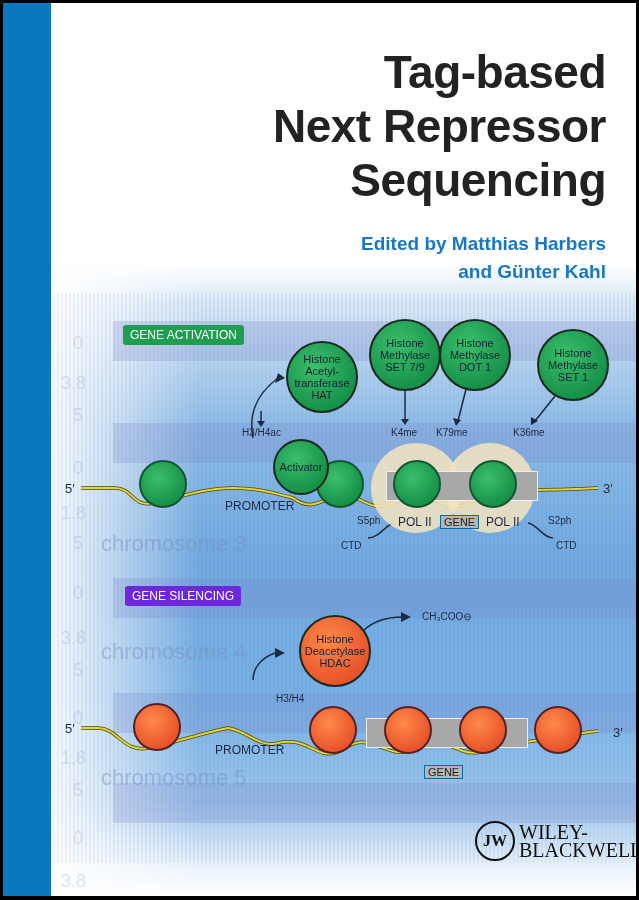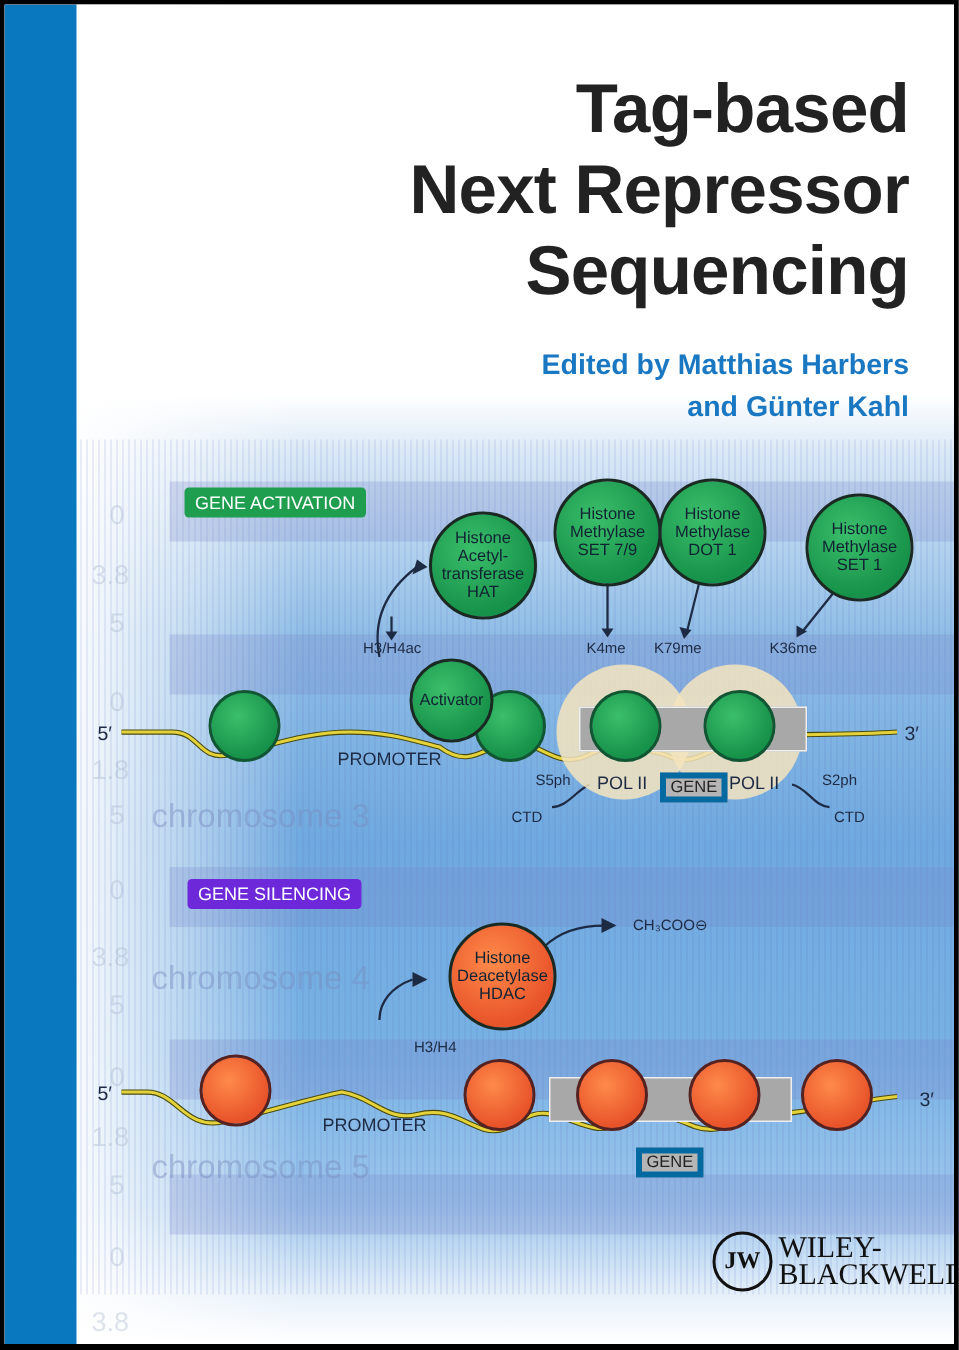--- a/index.html
+++ b/index.html
@@ -19,21 +19,21 @@
   .chrom { position: absolute; color: rgba(120,140,190,0.45); font-size: 22px; }
   .tag { position: absolute; color: #fff; font-size: 12px; padding: 3px 7px; border-radius: 3px; }
   .tag.green { background: #1f9e4f; }
   .tag.orange { background: #6d28d9; }
   .circle { position: absolute; border-radius: 50%; border: 2px solid #1a2a22; display: flex; align-items: center; justify-content: center; text-align: center; font-size: 11px; line-height: 12px; color: #123; }
   .circle.g { background: radial-gradient(circle at 40% 35%, #3bbf6b, #17924a 70%); }
   .circle.o { background: radial-gradient(circle at 40% 35%, #ff8a4a, #e8542a 70%); }
   .lbl { position: absolute; font-size: 10px; color: #1d2a44; white-space: nowrap; }
   .halo { position: absolute; border-radius: 50%; background: rgba(245,228,190,0.85); }
   .genebox { position: absolute; background: #a8a8a8; border: 1px solid #eee; }
-  .genetag { position: absolute; background: #b5b5b5; border: 4px solid #0369a1; font-size: 11px; color: #222; padding: 0 3px; }
+  .genetag { position: absolute; background: #b5b5b5; border: 1px solid #0369a1; font-size: 11px; color: #222; padding: 0 3px; }
   .logo { position: absolute; left: 472px; top: 818px; display: flex; align-items: center; }
   .logo-mark { width: 36px; height: 36px; border: 2px solid #111; border-radius: 50%; display: flex; align-items: center; justify-content: center; font-family: "Liberation Serif", serif; font-size: 16px; font-weight: bold; color: #111; }
   .logo-text { margin-left: 4px; font-family: "Liberation Serif", serif; font-size: 20px; line-height: 18px; color: #111; }
   svg.diagram { position: absolute; left: 0; top: 0; }
 </style>
 </head>
 <body>
 
 <div class="cover">
   <div class="bg"></div>

